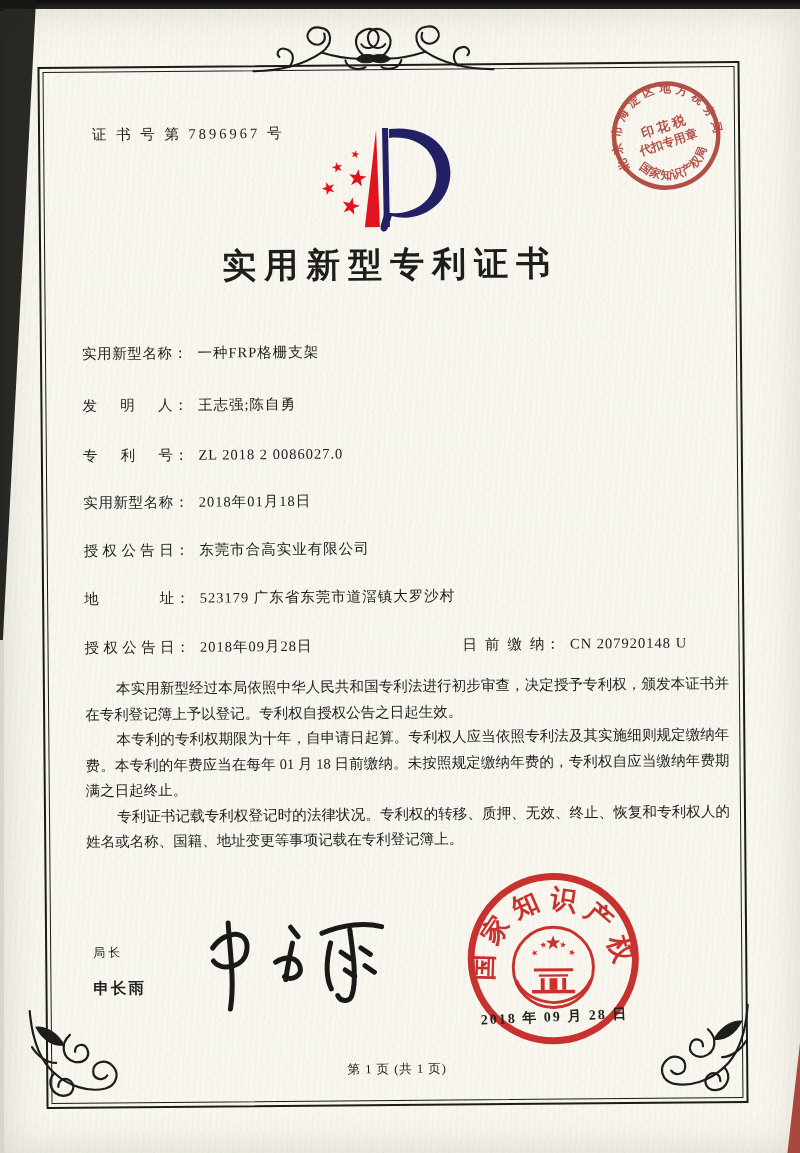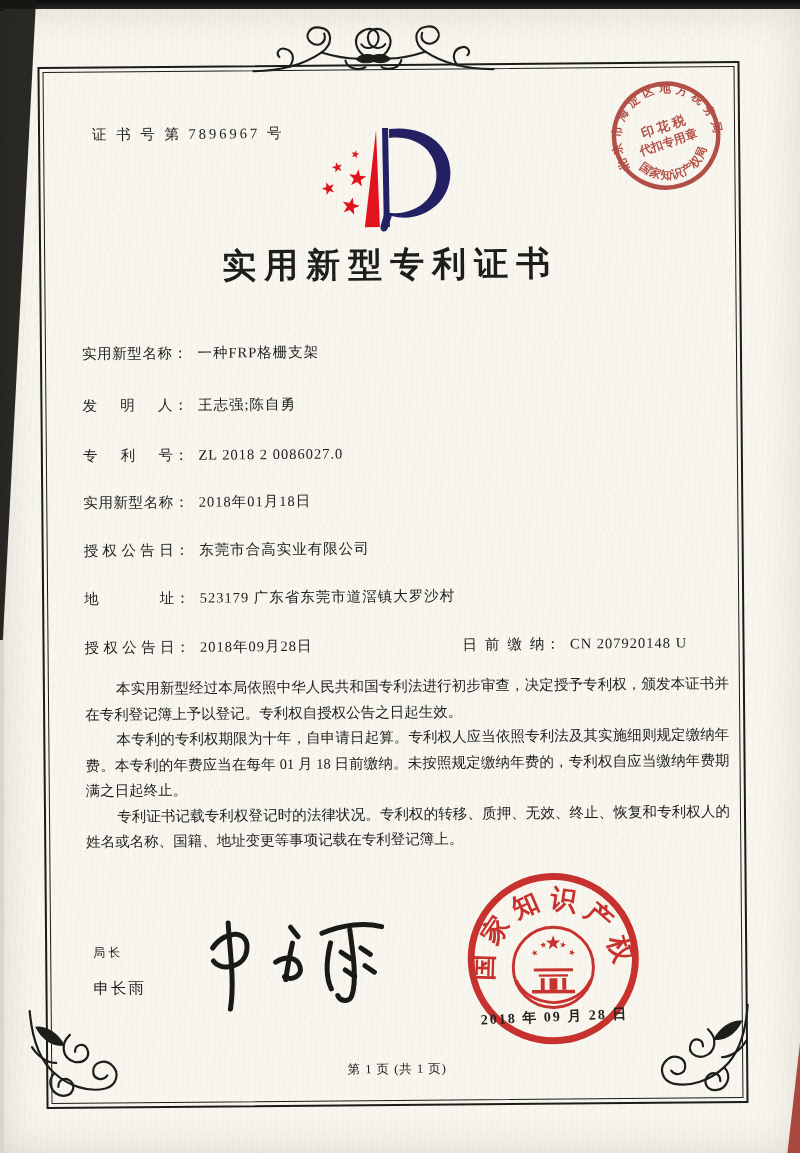--- a/index.html
+++ b/index.html
@@ -34,21 +34,21 @@
     font-family:"Liberation Serif","DejaVu Serif",serif;}
   .field{position:absolute;left:40px;font-size:14.5px;white-space:nowrap;}
   .flabel{display:inline-block;width:90px;text-align:justify;text-align-last:justify;}
   .fcolon{display:inline-block;margin-left:1px;}
   .fvalue{margin-left:10px;letter-spacing:1px;}
   .grant-right{position:absolute;left:378px;top:0;}
   .grant-right .flabel{width:82px;}
   .paras{position:absolute;left:40px;top:608px;width:644px;}
   .paras p{margin:0;font-size:14.5px;line-height:25.5px;text-indent:2.15em;text-align:justify;}
   .signer-title{position:absolute;left:46px;top:876px;font-size:12px;letter-spacing:3px;}
-  .signer-name{position:absolute;left:46px;top:910px;font-size:15.5px;letter-spacing:2px;}
+  .signer-name{position:absolute;left:46px;top:910px;font-size:15.5px;letter-spacing:2px;font-weight:bold;}
   .signature{position:absolute;left:148px;top:832px;width:205px;height:112px;transform:rotate(-3deg);}
   .seal{position:absolute;left:418px;top:806px;width:176px;height:176px;opacity:.93;}
   .seal-date{position:absolute;left:433px;top:942px;width:240px;font-size:14px;font-weight:700;
     letter-spacing:2px;color:#23221f;transform:rotate(-2deg);}
   .tax-stamp{position:absolute;left:568px;top:14px;width:116px;height:116px;transform:rotate(-18deg);opacity:.88;}
   .footer{position:absolute;left:0;top:995px;width:100%;text-align:center;font-size:12.5px;letter-spacing:1px;}
   .orn-top{position:absolute;left:210px;top:-50px;width:248px;height:58px;}
   .orn-bl{position:absolute;left:-22px;top:934px;width:96px;height:106px;}
   .orn-br{position:absolute;left:608px;top:934px;width:96px;height:106px;}
   svg{display:block;}

